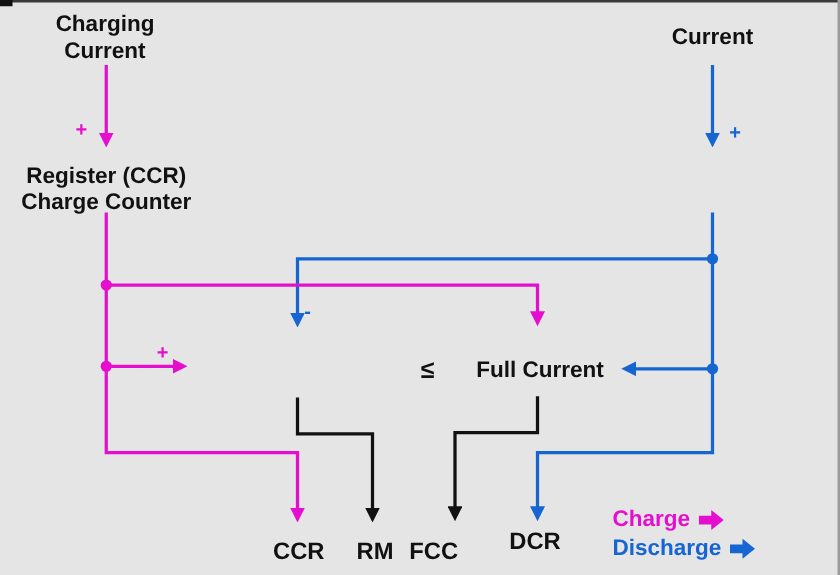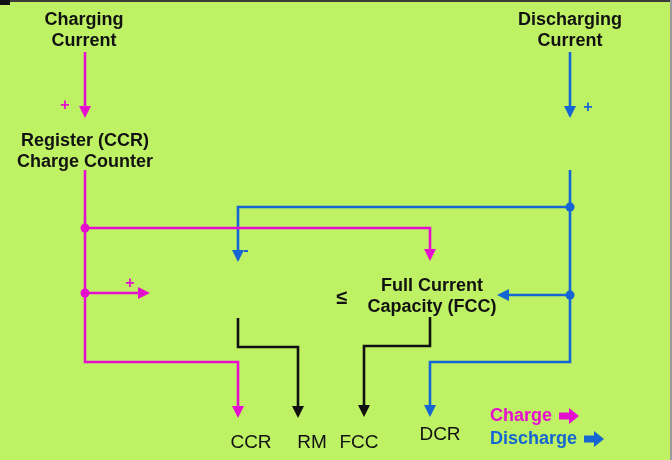--- a/index.html
+++ b/index.html
@@ -1,31 +1,31 @@
 <!DOCTYPE html>
 <html><head>
 <meta charset="utf-8">
 <style>
   html,body{margin:0;padding:0;background:#fff;}
   #stage{
-    position:relative;width:672px;height:460px;background:#bef264;
+    position:relative;width:672px;height:460px;background:#e5e5e5;
     font-family:"Liberation Sans",sans-serif;overflow:hidden;
   }
   .lbl{
     position:absolute;transform:translate(-50%,-50%);
     text-align:center;font-weight:bold;color:#111;
     font-size:18px;line-height:21px;white-space:nowrap;
   }
   .sign{
     position:absolute;transform:translate(-50%,-50%);
     font-weight:bold;font-size:16px;line-height:16px;
   }
   .out-lbl{
     position:absolute;transform:translate(-50%,-50%);
-    font-weight:normal;font-size:19px;color:#111;white-space:nowrap;margin-left:12px;
+    font-weight:bold;font-size:19px;color:#111;white-space:nowrap;
   }
   .charge-color{color:#E60ECE;}
   .discharge-color{color:#1565D2;}
   .cmp{
     position:absolute;transform:translate(-50%,-50%);
     font-weight:bold;font-size:20px;color:#111;
   }
   #wires{position:absolute;left:0;top:0;}
   .legend-row{
     position:absolute;display:flex;align-items:center;gap:7px;
@@ -70,36 +70,34 @@
     <circle cx="85" cy="228" r="4.5" fill="#E60ECE"></circle>
     <circle cx="85" cy="293" r="4.5" fill="#E60ECE"></circle>
   </svg>
 
   <div class="lbl" style="left:84px;top:30px;">
     <div>Charging</div>
     <div>Current</div>
   </div>
 
   <div class="lbl" style="left:570px;top:30px;">
-    <div>Discharging</div>
     <div>Current</div>
   </div>
 
   <div class="lbl" style="left:85px;top:151px;">
     <div>Register (CCR)</div>
     <div>Charge Counter</div>
   </div>
 
 
 
   <div class="cmp" style="left:342px;top:297px;">≤</div>
 
   <div class="lbl" style="left:432px;top:296px;">
     <div>Full Current</div>
-    <div>Capacity (FCC)</div>
   </div>
 
   <div class="sign charge-color" style="left:65px;top:105px;">+</div>
   <div class="sign discharge-color" style="left:588px;top:107px;">+</div>
   <div class="sign charge-color" style="left:130px;top:283px;">+</div>
   <div class="sign discharge-color" style="left:246px;top:250px;">-</div>
 
   <div class="out-lbl" style="left:239px;top:442px;">CCR</div>
   <div class="out-lbl" style="left:300px;top:442px;">RM</div>
   <div class="out-lbl" style="left:347px;top:442px;">FCC</div>

